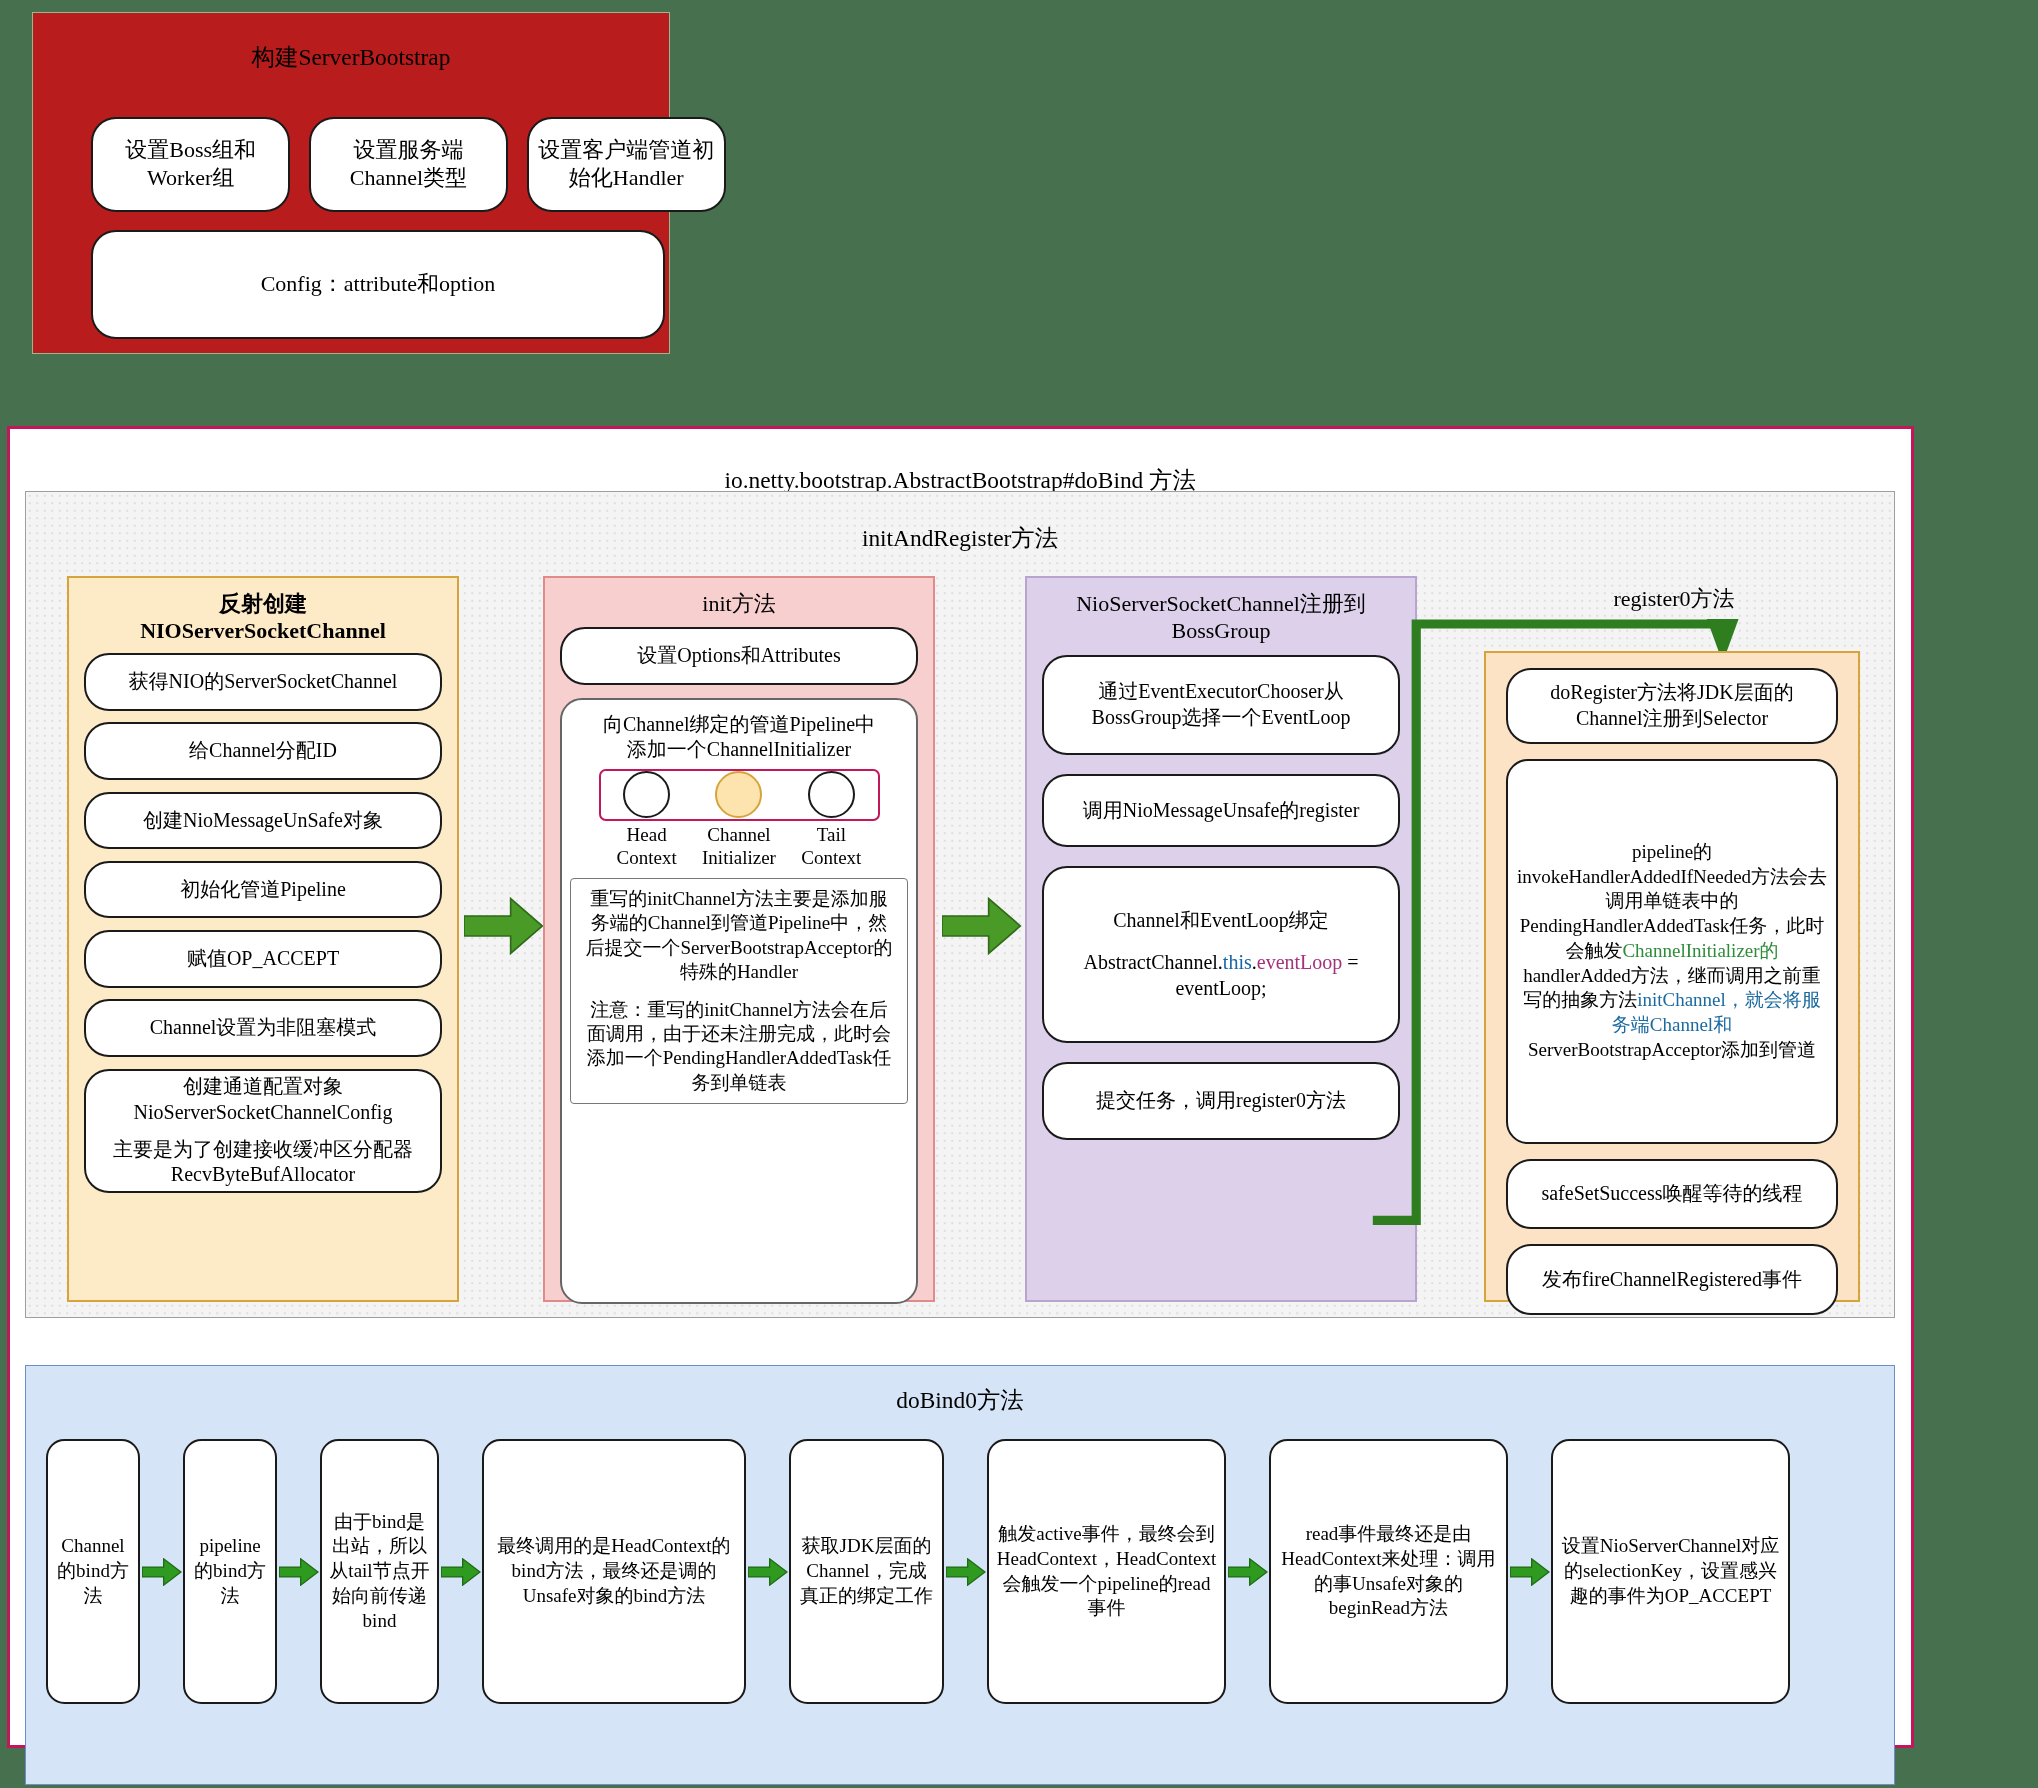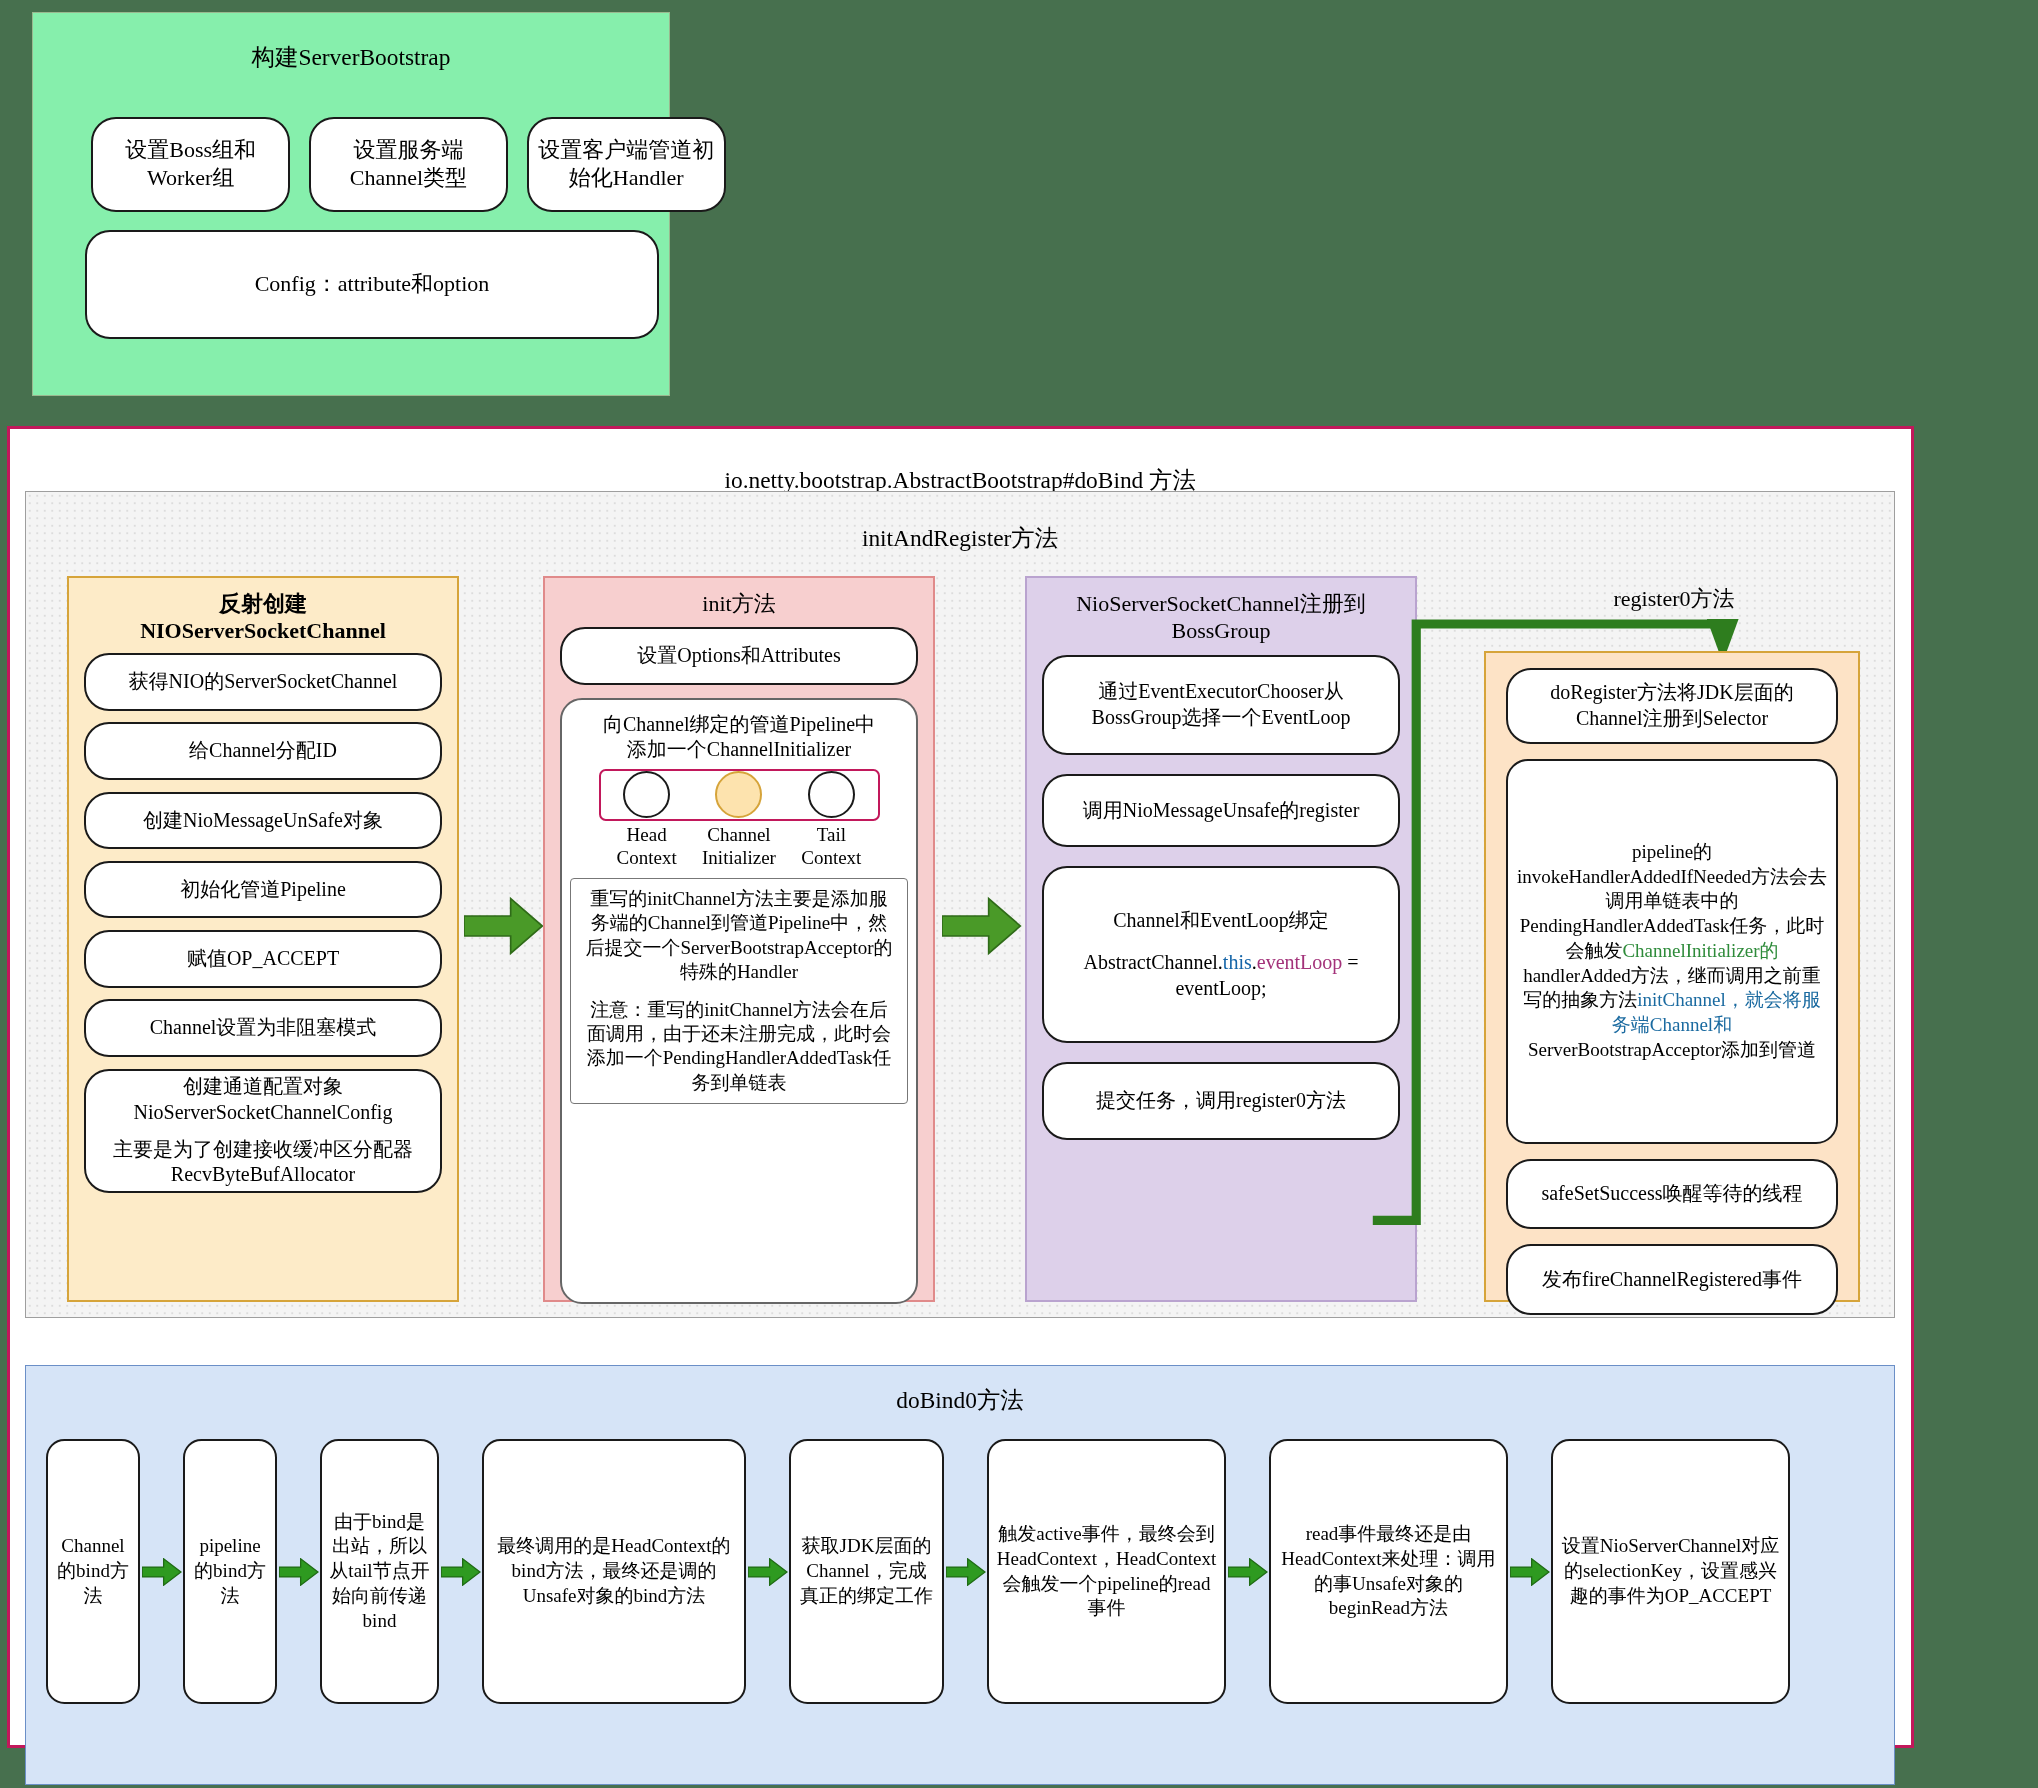--- a/index.html
+++ b/index.html
@@ -7,35 +7,35 @@
     width:2039px;height:1788px;
     background:#47704e;
     font-family:"Liberation Serif","DejaVu Serif",serif;
     position:relative;
     overflow:hidden;
   }
   .abs{position:absolute;box-sizing:border-box;}
 
   
   #bootstrap-panel{
-    left:32px;top:11.7px;width:638px;height:384px;
-    background:#86efac;border:1.7px solid #9ab88f;
+    left:32px;top:11.7px;width:638px;height:342px;
+    background:#b91c1c;border:1.7px solid #9ab88f;
   }
   #bootstrap-title{
     position:absolute;left:0;top:28px;width:100%;text-align:center;
     font-size:23.4px;color:#000;background:transparent;
   }
   .wbox{
     background:#fff;border:2.1px solid #1a1a1a;border-radius:25px;
     display:flex;align-items:center;justify-content:center;text-align:center;
     font-size:22px;line-height:1.28;color:#000;padding:3.3px 6.7px;
   }
   #bs-row{position:absolute;left:58px;top:104px;display:flex;gap:18.4px;}
   #bs-row .wbox{width:182px;height:85px;}
-  #bs-config{position:absolute;left:52px;top:217px;width:574px;height:109px;}
+  #bs-config{position:absolute;left:58px;top:217px;width:574px;height:109px;}
 
   
   #dobind-panel{
     left:6.7px;top:426px;width:1907px;height:1322px;
     background:#ffffff;border:3.3px solid #c2185b;
   }
   #dobind-title{
     position:absolute;left:0;top:35px;width:100%;text-align:center;
     font-size:23.4px;color:#000;
   }

